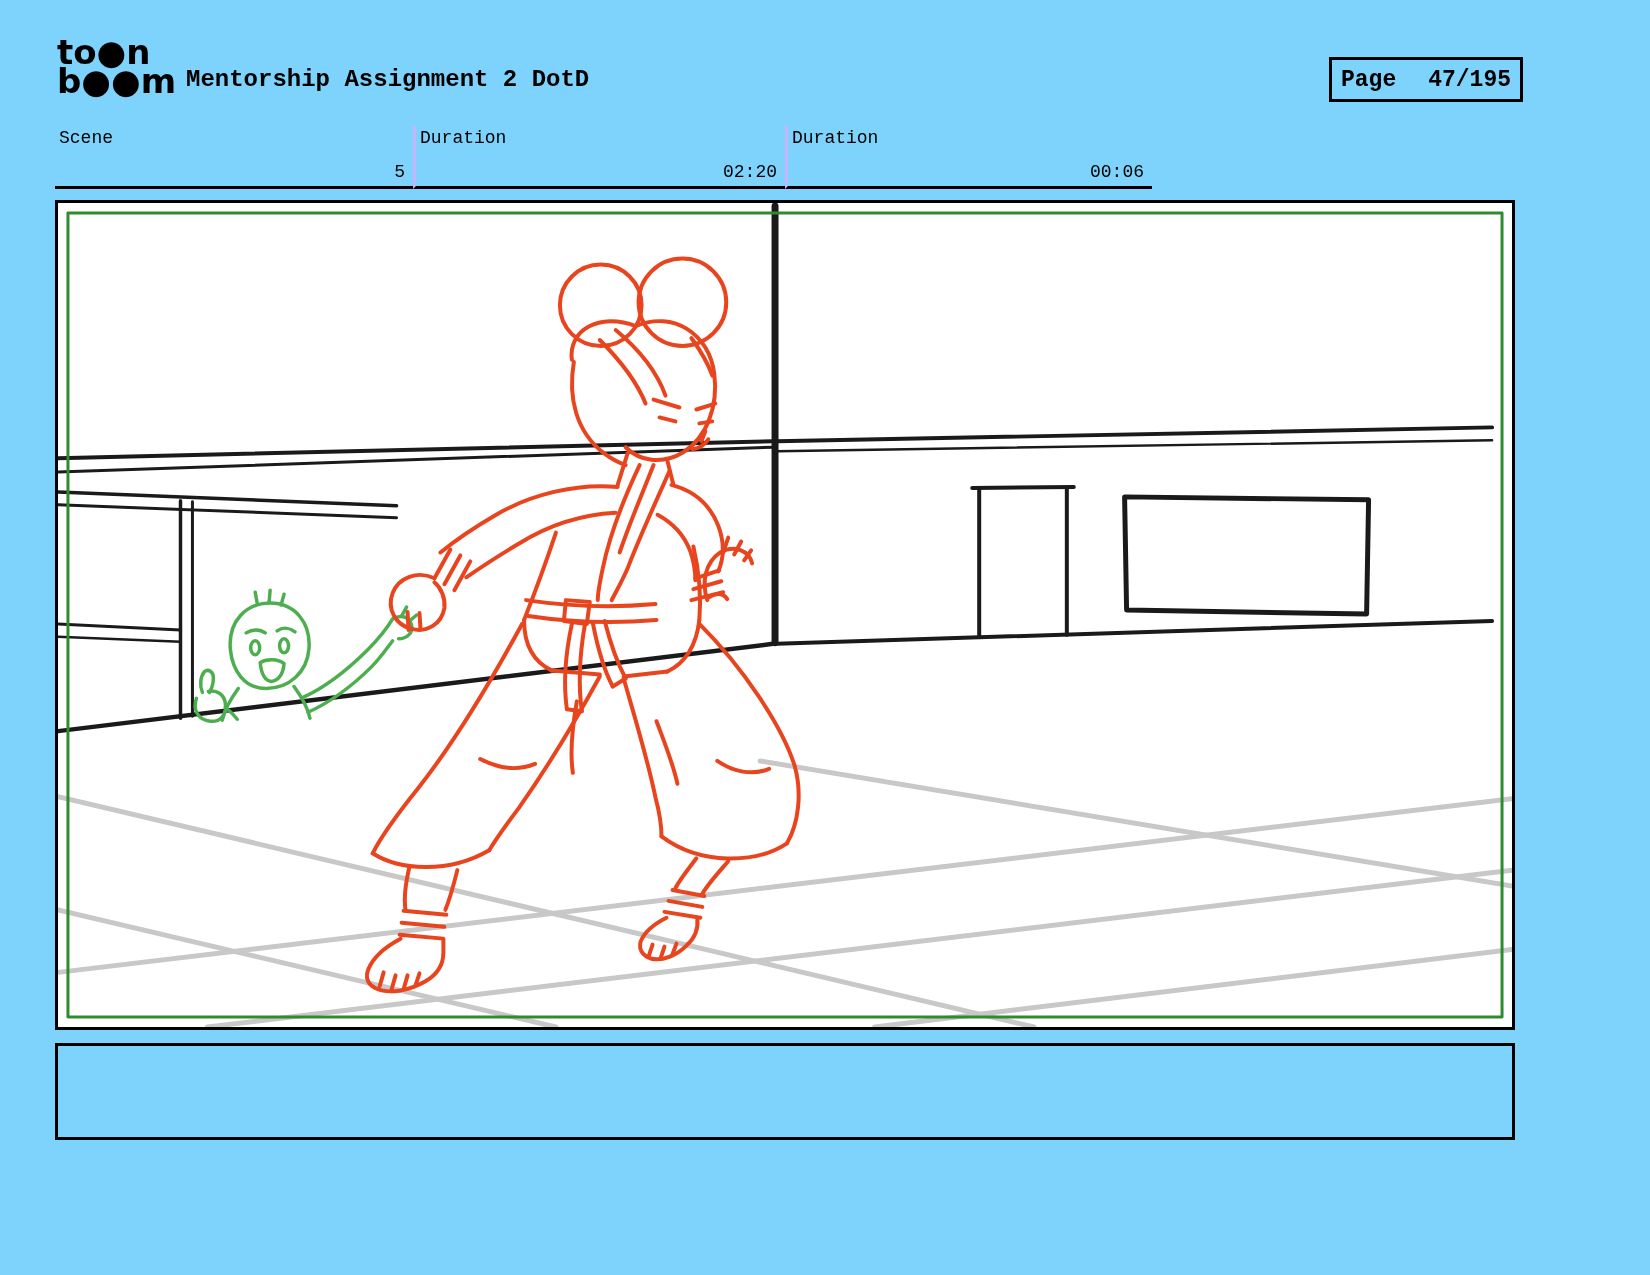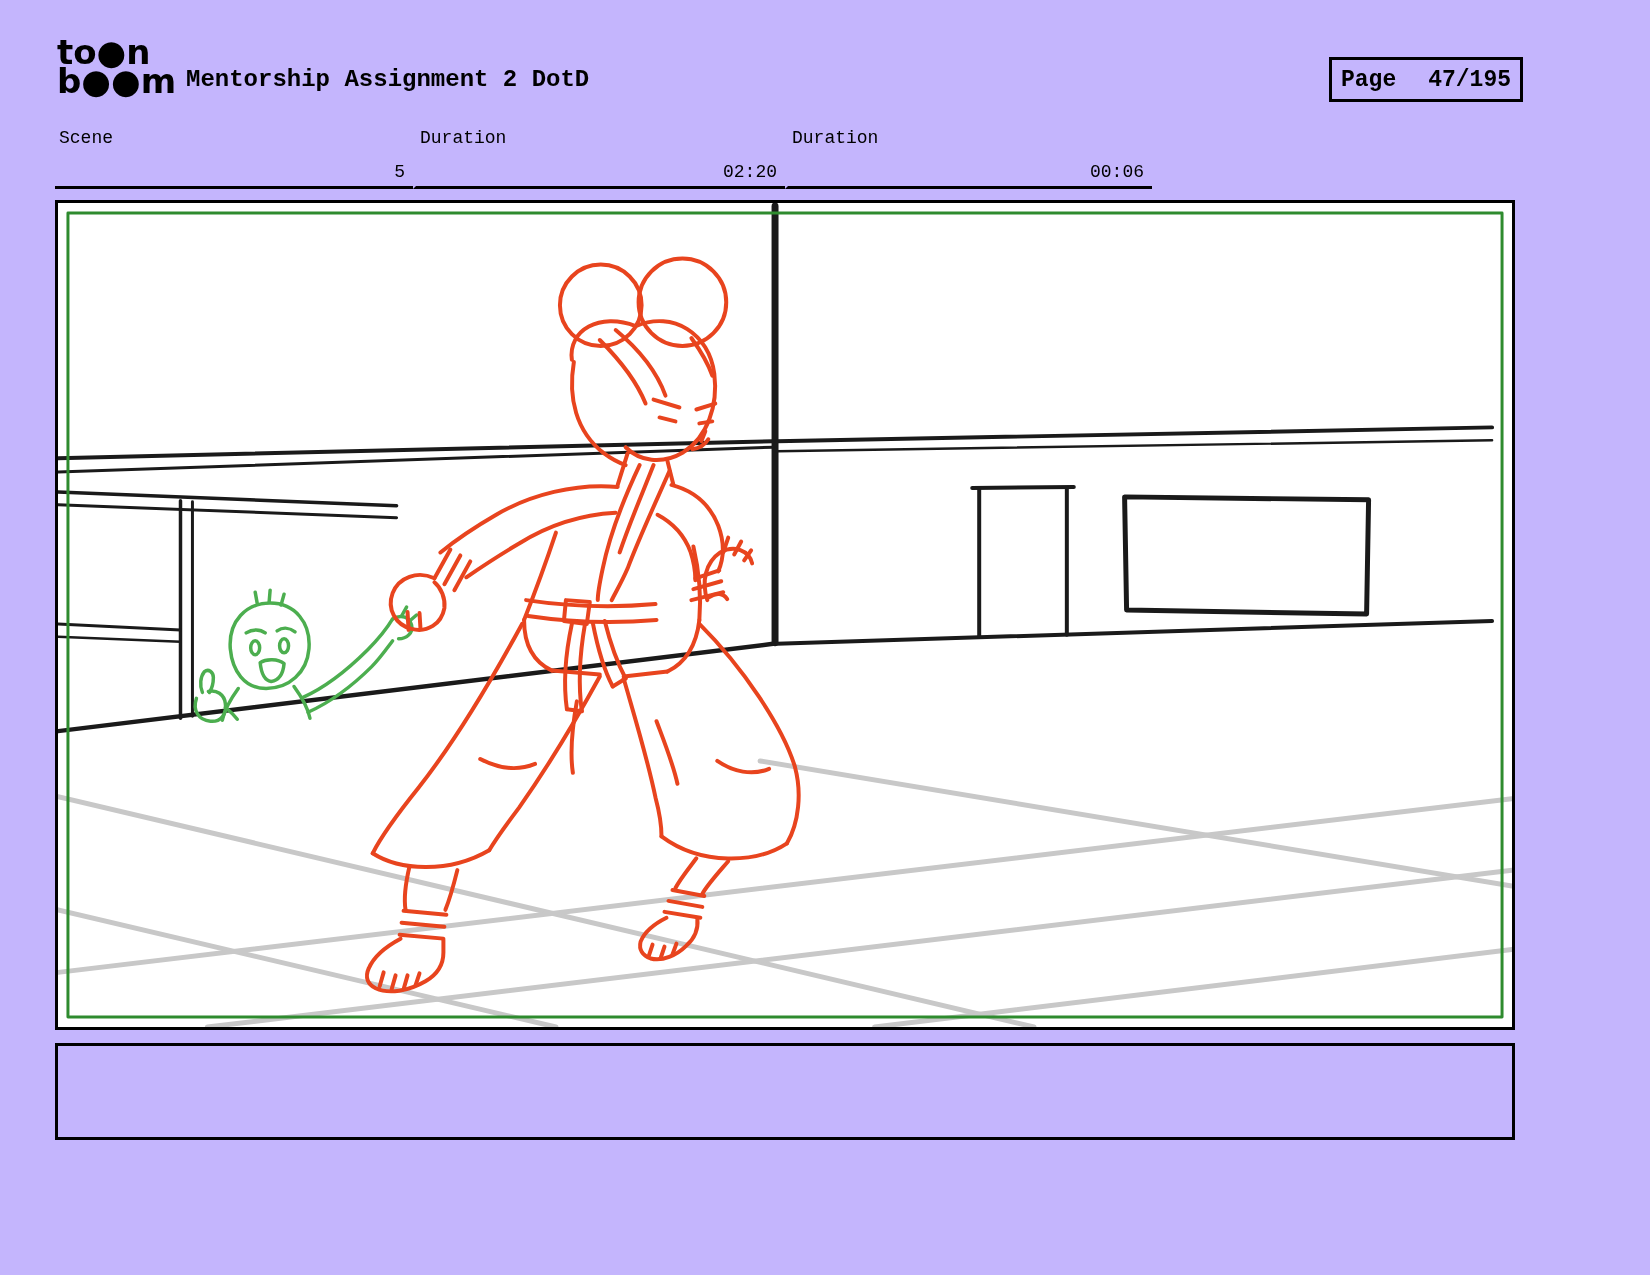--- a/index.html
+++ b/index.html
@@ -5,21 +5,21 @@
   :root{
     --camera-frame:#2e8b2e;
     --main-character:#e8441e;
     --secondary-character:#4cae4f;
     --line-ink:#1a1a1a;
     --floor-grid:#c8c8c8;
   }
   *{box-sizing:border-box;margin:0;padding:0;}
   html,body{background:#ffffff;}
   body{width:1650px;height:1275px;position:relative;font-family:"Liberation Mono","DejaVu Sans Mono",monospace;color:#000;}
-  .page{position:absolute;inset:0;background:#c4b5fd;}
+  .page{position:absolute;inset:0;background:#7dd3fc;}
 
   
   .logo{position:absolute;left:57px;top:38px;font-family:"DejaVu Sans","Liberation Sans",sans-serif;
         font-weight:900;font-size:34px;line-height:0.86;letter-spacing:0px;color:#000;}
   .title{position:absolute;left:186px;top:66px;font-size:24px;font-weight:bold;white-space:pre;}
   .pagebox{position:absolute;left:1329px;top:57px;width:194px;height:45px;border:3px solid #000;
            display:flex;align-items:center;justify-content:space-between;padding:0 9px;
            font-size:23px;font-weight:bold;}
 
   

